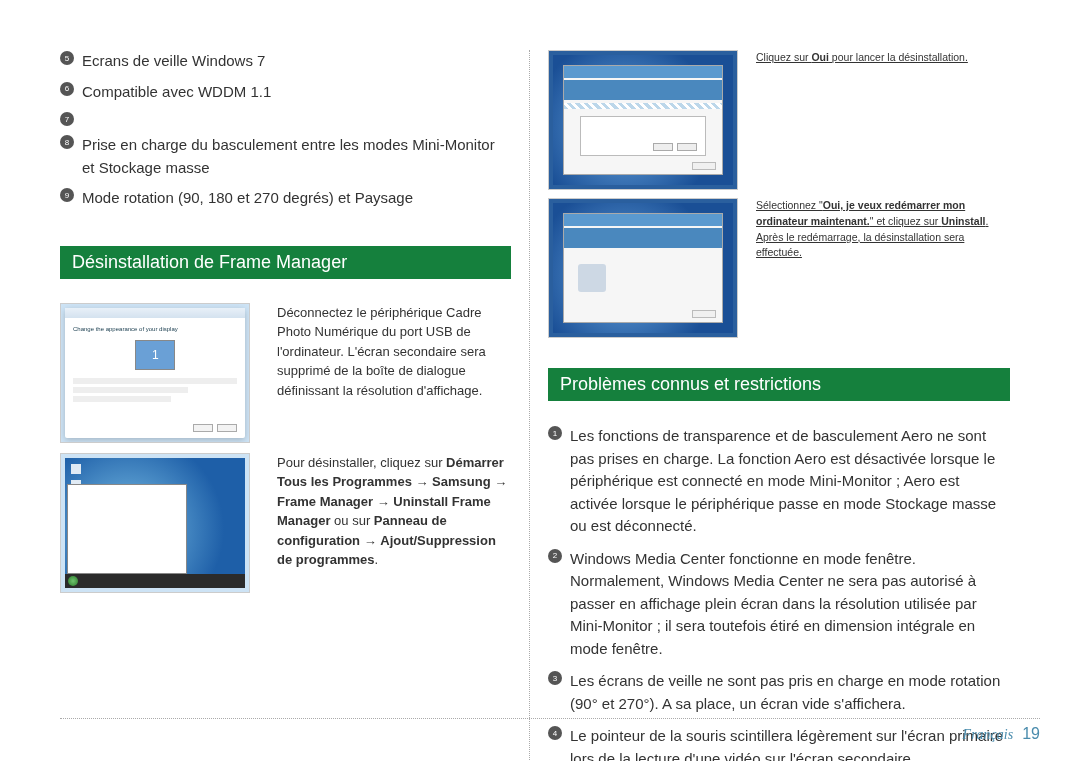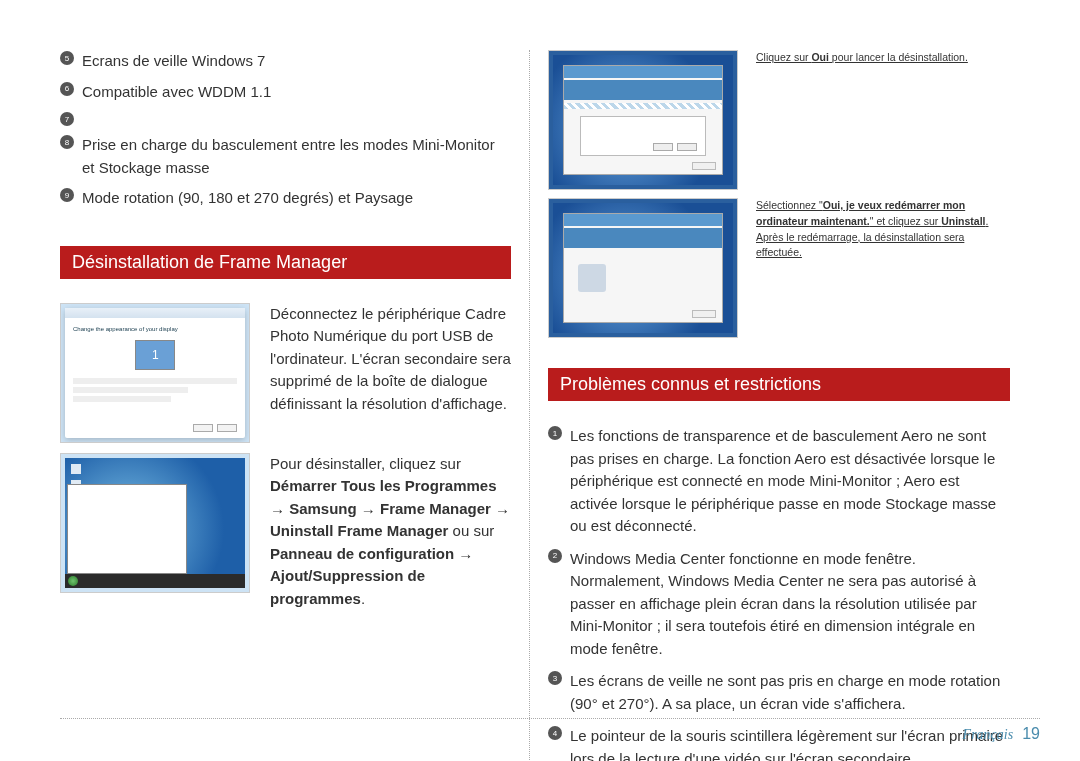--- a/index.html
+++ b/index.html
@@ -3,24 +3,24 @@
   <meta charset="utf-8">
   <style>
     * { box-sizing: border-box; margin: 0; padding: 0; }
     body { font-family: Arial, Helvetica, sans-serif; font-size: 11px; color: #333; background: #fff; width: 1080px; height: 761px; position: relative; padding: 50px 40px 30px 60px; }
     .cols { display: flex; gap: 0; }
     .col-left { width: 470px; padding-right: 18px; border-right: 1px dotted #aaa; }
     .col-right { width: 480px; padding-left: 18px; }
     .num-item { display: flex; align-items: flex-start; gap: 8px; margin-bottom: 8px; }
     .num-badge { background: #555; color: #fff; border-radius: 50%; width: 14px; height: 14px; display: inline-flex; align-items: center; justify-content: center; font-size: 8px; flex-shrink: 0; margin-top: 1px; }
     .num-text { line-height: 1.5; font-size: 15px; }
-    .section-heading { background: #b91c1c; color: #fff; font-size: 18px; font-weight: normal; padding: 6px 12px; margin-top: 36px; margin-bottom: 24px; }
+    .section-heading { background: #15803d; color: #fff; font-size: 18px; font-weight: normal; padding: 6px 12px; margin-top: 36px; margin-bottom: 24px; }
     .step { display: flex; gap: 20px; margin-bottom: 10px; }
     .step-img { width: 190px; height: 140px; flex-shrink: 0; border: 1px solid #ccc; background: #cde3f5; position: relative; overflow: hidden; }
-    .step-text { font-size: 15px; line-height: 1.5; }
+    .step-text { font-size: 13px; line-height: 1.5; margin-left: 7px; }
     .step-text b { font-weight: bold; }
     .right-row { display: flex; gap: 18px; margin-bottom: 8px; align-items: flex-start; }
     .right-img { width: 190px; height: 140px; flex-shrink: 0; border: 1px solid #ccc; background: #2a5f9e; position: relative; overflow: hidden; }
     .right-text { font-size: 10.5px; line-height: 1.5; text-decoration: underline; }
     .right-text b { font-weight: bold; }
     .footer { position: absolute; bottom: 18px; right: 40px; width: 980px; border-top: 1px dotted #aaa; padding-top: 6px; text-align: right; }
     .footer-lang { color: #4a8cad; font-size: 14px; font-family: Georgia, serif; font-style: italic; }
     .footer-page { color: #4a8cad; font-size: 16px; margin-left: 6px; }
 
     

